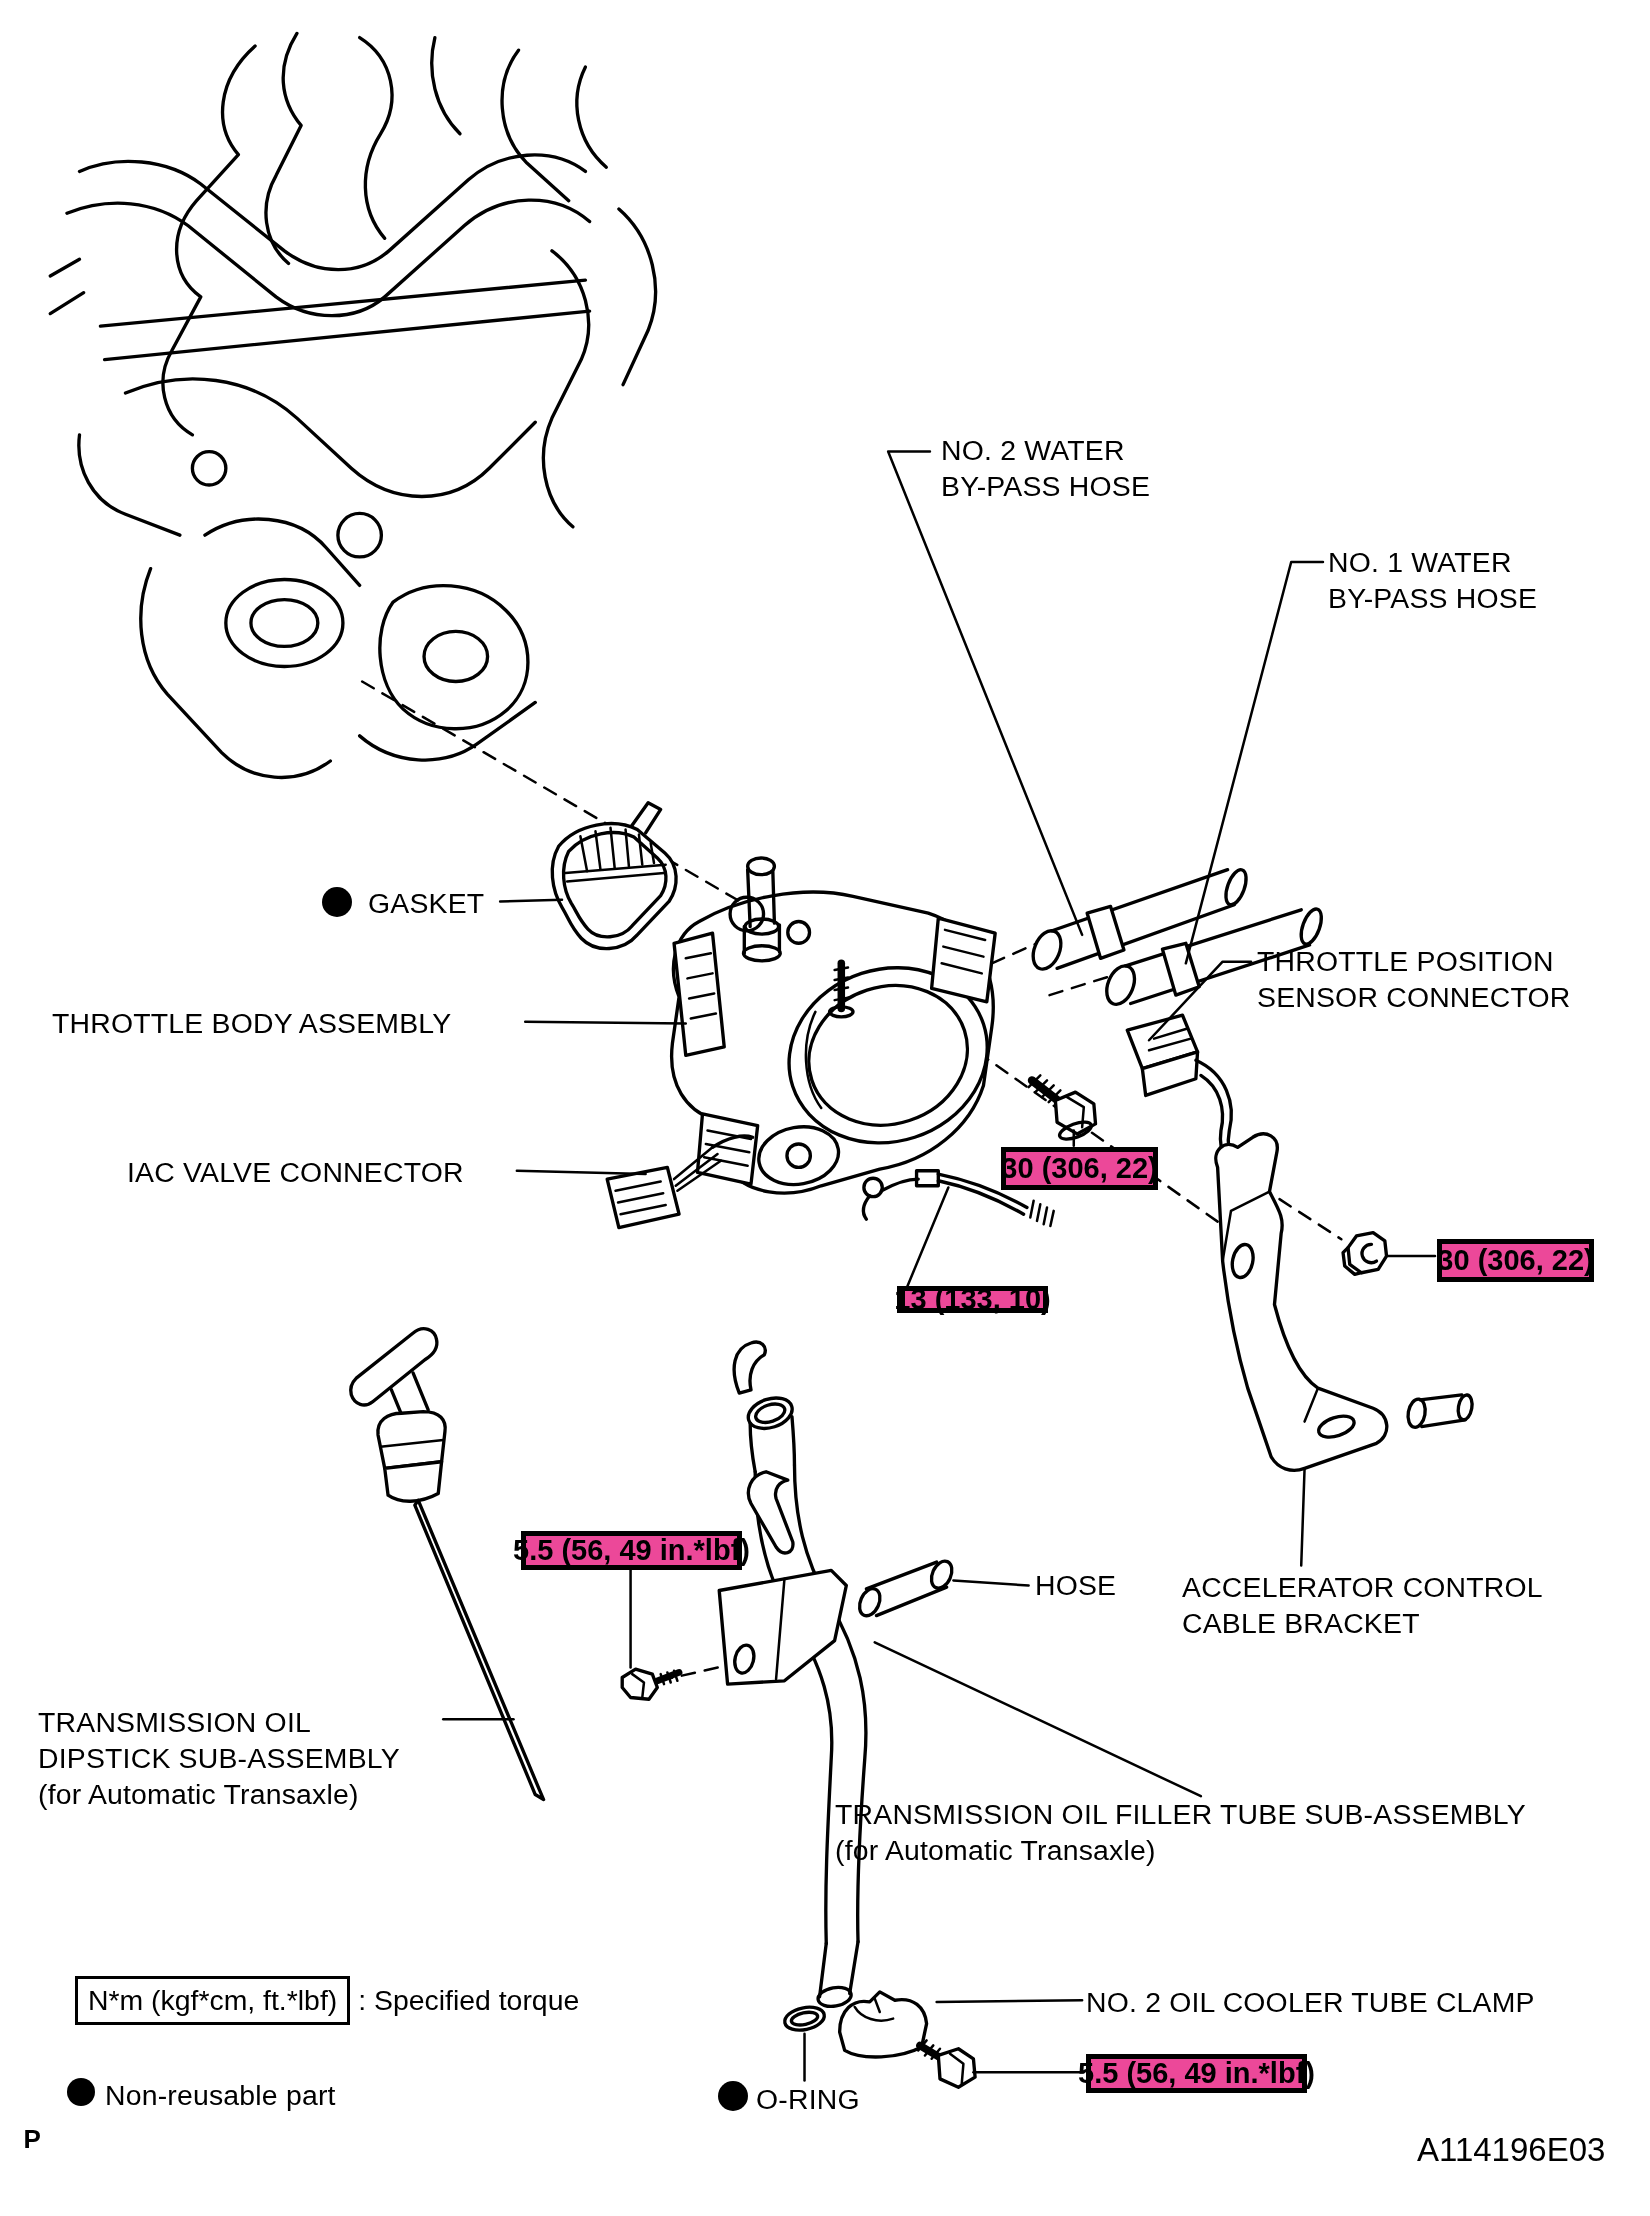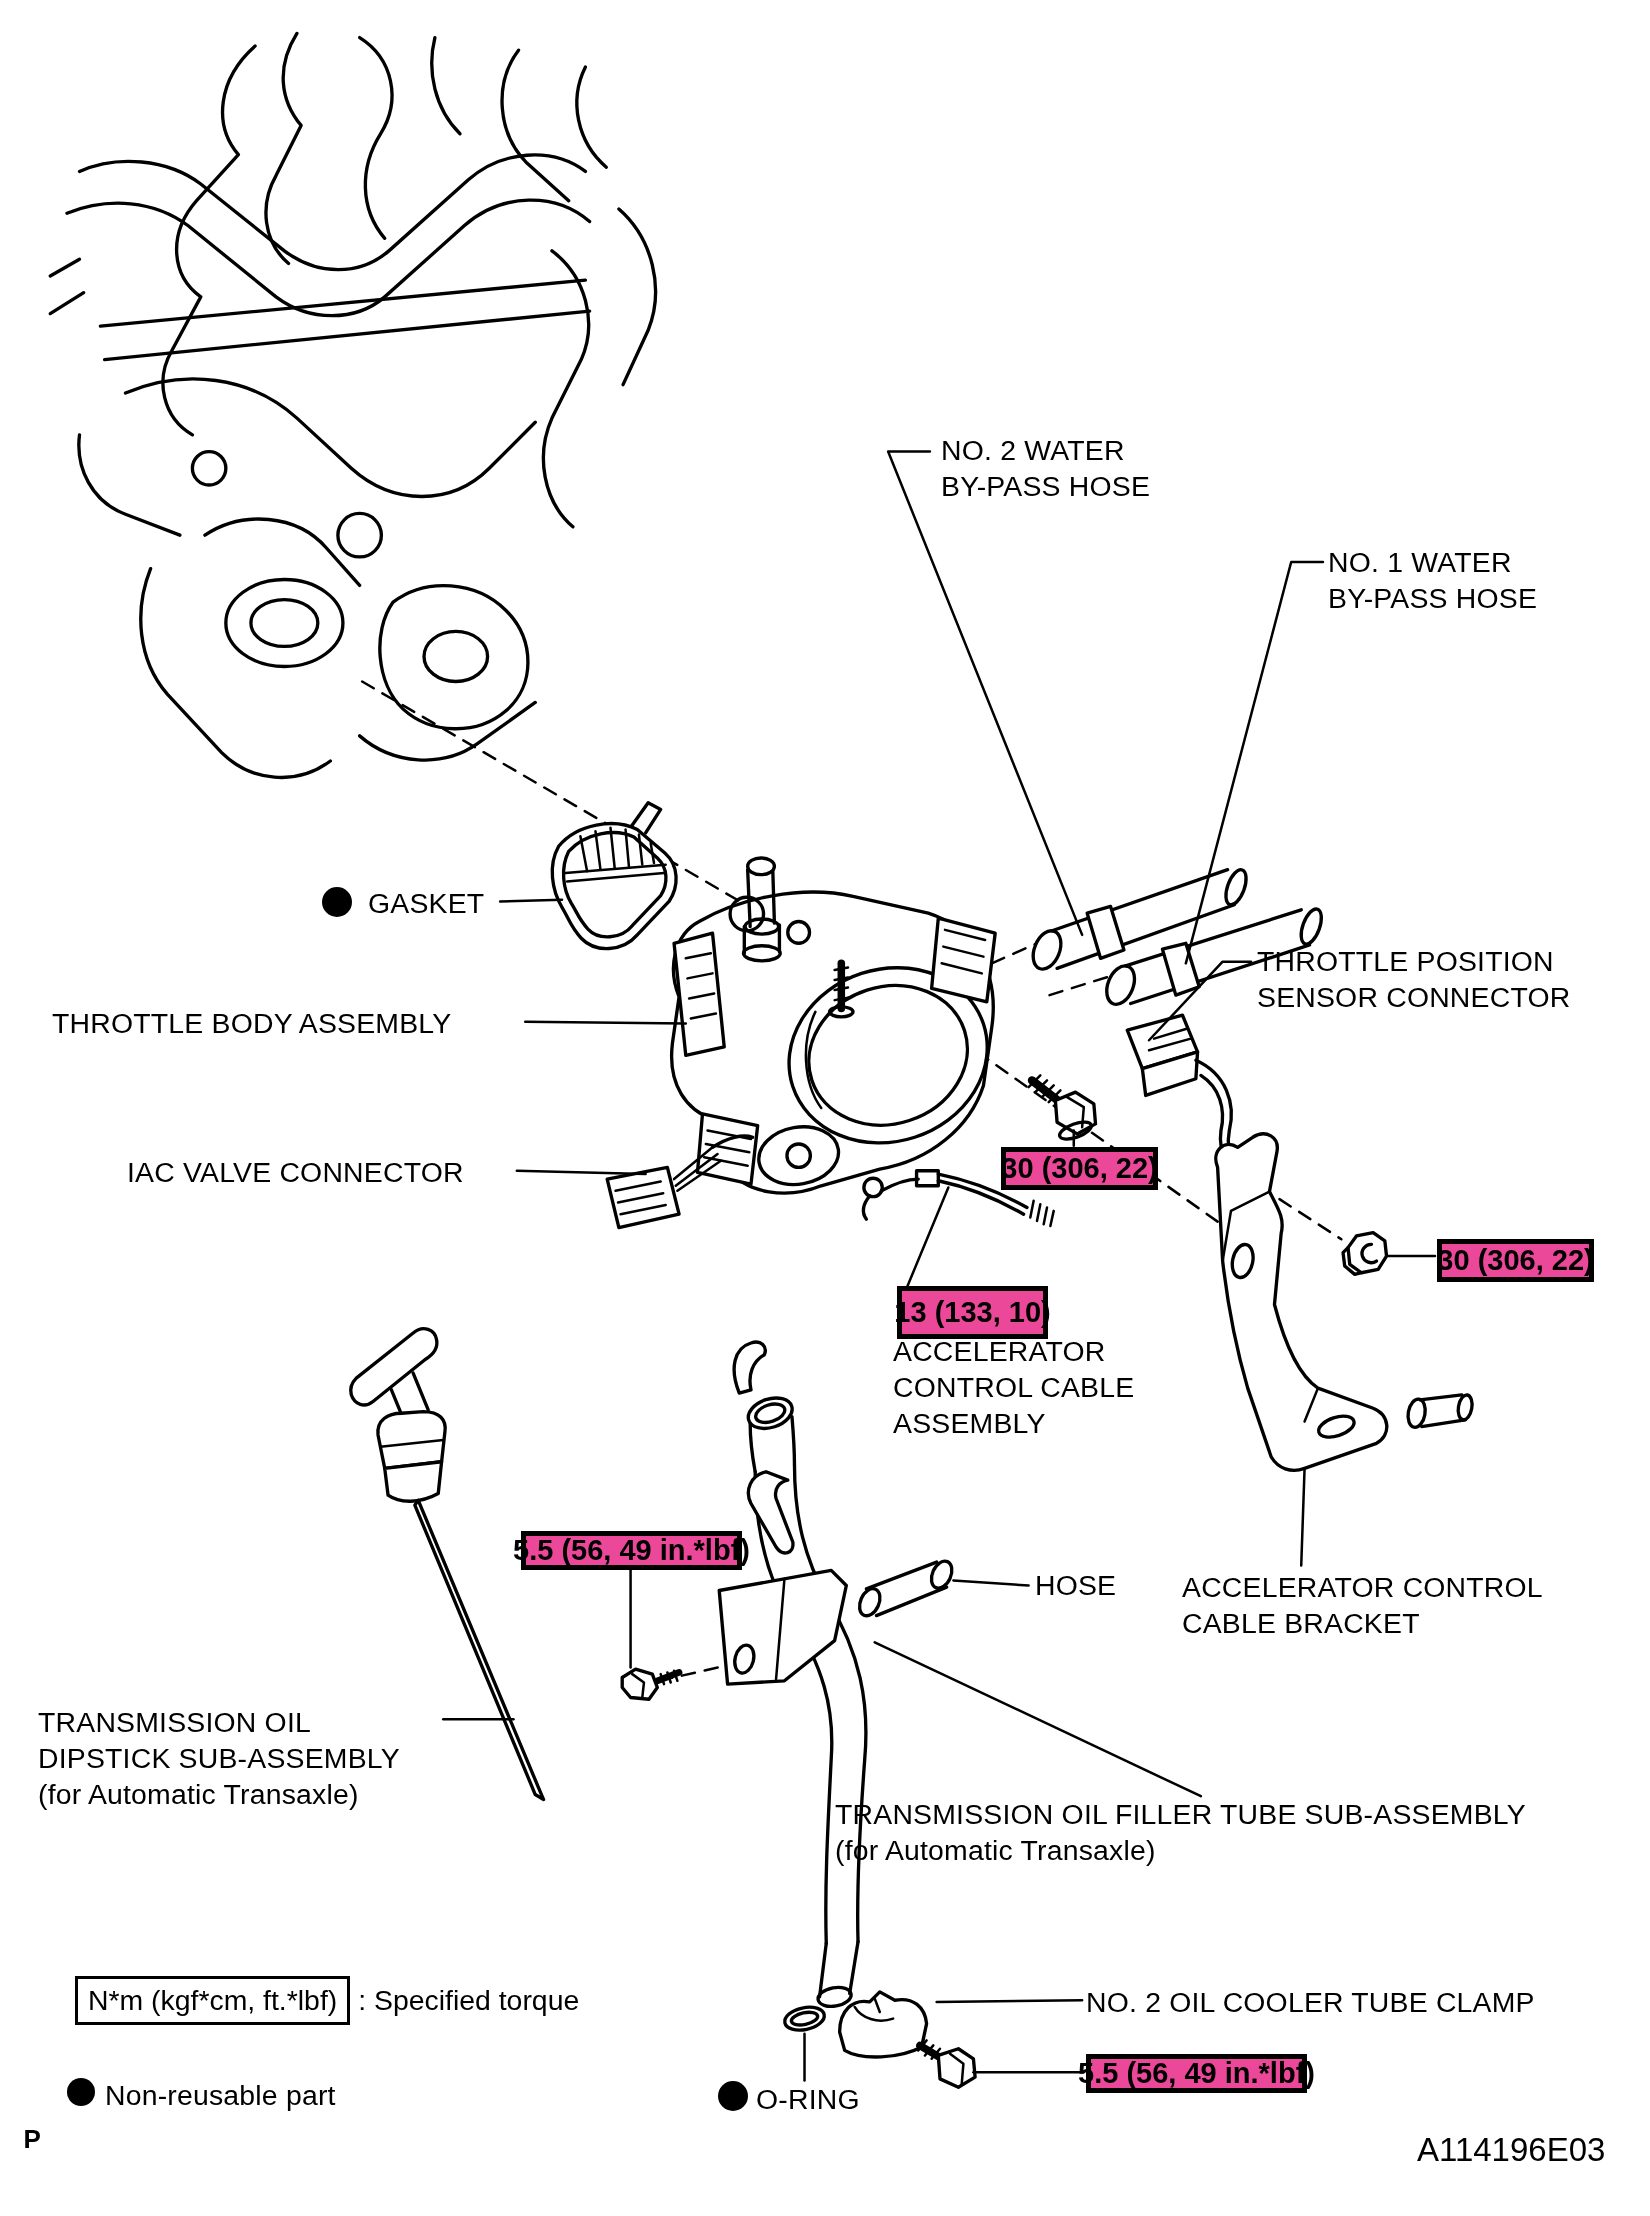--- a/index.html
+++ b/index.html
@@ -251,25 +251,22 @@
 <span class="bullet" style="left:322px;top:887px;width:30px;height:30px"></span>
 <div class="lbl" style="left:368px;top:885px">GASKET</div>
 
 <div class="lbl" style="left:52px;top:1005px">THROTTLE BODY ASSEMBLY</div>
 <div class="lbl" style="left:1257px;top:943px">THROTTLE POSITION
 SENSOR CONNECTOR</div>
 <div class="lbl" style="left:127px;top:1154px">IAC VALVE CONNECTOR</div>
 
 <div class="tq" style="left:1001px;top:1147px;width:157px;height:43px">30 (306, 22)</div>
 <div class="tq" style="left:1437px;top:1239px;width:157px;height:43px">30 (306, 22)</div>
-<div class="tq" style="left:897px;top:1286px;width:151px;height:53px">13 (133, 10)</div>
-
-<div class="lbl" style="left:893px;top:1333px">ACCELERATOR
-CONTROL CABLE
-ASSEMBLY</div>
+<div class="tq" style="left:897px;top:1286px;width:151px;height:27px">13 (133, 10)</div>
+
 
 <div class="tq" style="left:521px;top:1531px;width:221px;height:39px">5.5 (56, 49 in.*lbf)</div>
 
 <div class="lbl" style="left:1035px;top:1567px">HOSE</div>
 <div class="lbl" style="left:1182px;top:1569px">ACCELERATOR CONTROL
 CABLE BRACKET</div>
 
 <div class="lbl" style="left:38px;top:1704px">TRANSMISSION OIL
 DIPSTICK SUB-ASSEMBLY
 (for Automatic Transaxle)</div>

